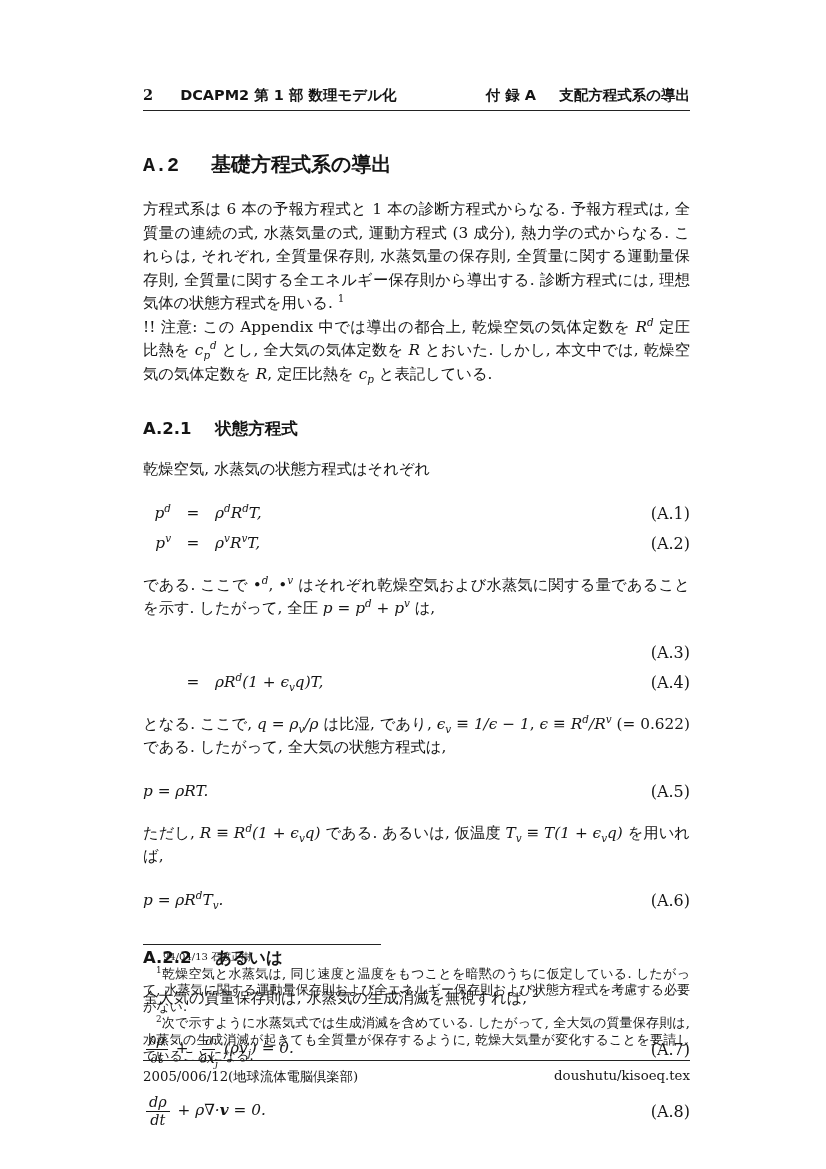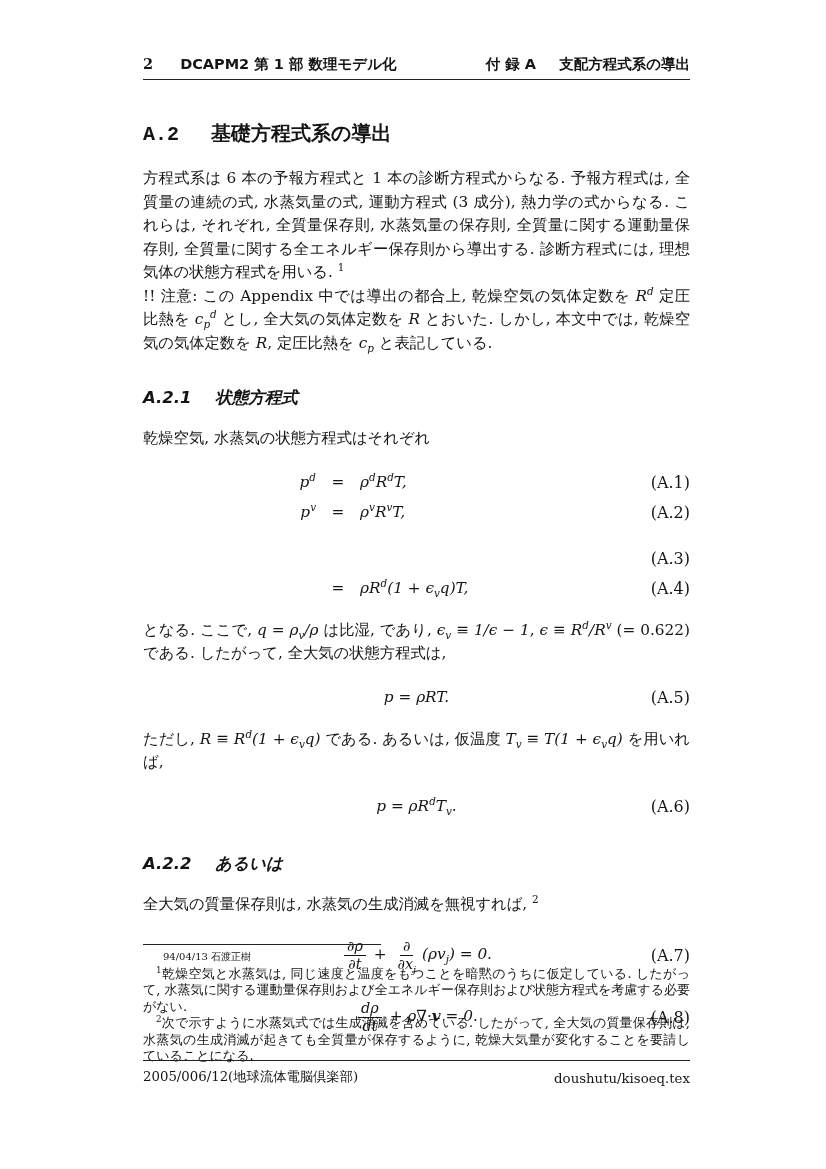--- a/index.html
+++ b/index.html
@@ -1,52 +1,52 @@
 <!DOCTYPE html>
 <html><head>
 <meta charset="utf-8">
 <style>
   html,body{margin:0;padding:0;}
   body{
     width:826px;height:1169px;background:#ffffff;color:#151515;
     font-family:"DejaVu Serif","Liberation Serif",serif;
     overflow:hidden;position:relative;
   }
-  .page{box-sizing:border-box;padding:55px 136px 0 143px;position:relative;height:902px;border-radius:20px;}
+  .page{box-sizing:border-box;padding:86px 136px 0 143px;position:relative;height:902px;border-radius:20px;}
 
   
   .running-head{display:flex;justify-content:space-between;align-items:baseline;
     font-size:14.5px;font-weight:bold;
     font-family:"DejaVu Sans","Liberation Sans",sans-serif;}
   .rh-left .num{margin-right:22px;font-family:"DejaVu Serif",serif;}
   .rh-right .alabel{margin-right:18px;}
   .head-rule{border:none;border-top:1.5px solid #222;margin:5px 0 0 0;}
 
   
   h1.sec{font-family:Liberation Mono, monospace;
     font-size:20px;font-weight:bold;margin:40px 0 20px 0;}
   h1.sec .secnum{margin-right:20px;}
   h2.subsec{font-family:"DejaVu Sans","Liberation Sans",sans-serif;
-    font-size:16.5px;font-weight:bold;margin:32px 0 18px 0;font-style:italic;}
+    font-size:16.5px;font-weight:bold;margin:32px 0 18px 0;}
   h2.subsec .secnum{margin-right:18px;}
 
   
   .para{font-size:15.3px;line-height:23.5px;text-align:justify;margin:0;}
   .para + .para{margin-top:0;}
   .block{margin-bottom:0;}
 
   .m{font-style:italic;font-family:"DejaVu Serif","Liberation Serif",serif;}
   sup,sub{font-size:68%;line-height:0;}
   sup{vertical-align:super;}
   sub{vertical-align:sub;}
   .bv{font-weight:bold;font-style:italic;}
 
   
   .eq-group{margin:16px 0;}
-  .eq-row{position:relative;display:flex;justify-content:center;align-items:center;
+  .eq-row{position:relative;display:flex;align-items:center;
     font-size:15.3px;min-height:30px;}
   .eq-lhs{display:inline-block;min-width:28px;text-align:right;}
   .eq-rel{display:inline-block;width:44px;text-align:center;}
   .eq-rhs{display:inline-block;min-width:185px;text-align:left;}
   .eq-label{position:absolute;right:0;top:50%;transform:translateY(-50%);
     font-style:normal;font-size:16px;}
   .eq-single .eq-body{text-align:center;}
   .eq-tall .eq-row{min-height:46px;}
 
   .frac{display:inline-flex;flex-direction:column;align-items:center;
@@ -56,21 +56,21 @@
 
   
   .footnotes{position:absolute;top:944px;left:143px;width:547px;}
   .fn-rule{width:238px;border:none;border-top:1px solid #222;margin:0 0 4px 0;}
   .fn-credit{font-size:10px;line-height:16.5px;margin:0 0 0 20px;}
   .fn-note{font-size:13px;line-height:16.5px;text-align:justify;margin:0;text-indent:13px;}
 
   
   .page-footer{position:absolute;top:1060px;left:143px;width:547px;
     border-top:1px solid #222;padding-top:7px;display:flex;justify-content:space-between;
-    font-size:13.3px;align-items:flex-end;}
+    font-size:13.3px;}
 </style>
 </head>
 <body>
 
 <div class="page">
 
   <div class="running-head">
     <span class="rh-left">
       <span class="num">2</span>
       <span>DCAPM2 第 1 部 数理モデル化</span>
@@ -107,20 +107,21 @@
       <span class="eq-label">(A.1)</span>
     </div>
     <div class="eq-row">
       <span>
         <span class="eq-lhs"><span class="m">p<sup>v</sup></span></span><span class="eq-rel"><span class="m">=</span></span><span class="eq-rhs"><span class="m">ρ<sup>v</sup>R<sup>v</sup>T,</span></span>
       </span>
       <span class="eq-label">(A.2)</span>
     </div>
   </div>
 
+  <p class="para">である. ここで <span class="m">•<sup>d</sup></span>, <span class="m">•<sup>v</sup></span> はそれぞれ乾燥空気および水蒸気に関する量であることを示す. したがって, 全圧 <span class="m">p = p<sup>d</sup> + p<sup>v</sup></span> は,</p>
 
   <div class="eq-group">
     <div class="eq-row">
       <span class="eq-label">(A.3)</span>
     </div>
     <div class="eq-row">
       <span>
         <span class="eq-lhs"></span><span class="eq-rel"><span class="m">=</span></span><span class="eq-rhs"><span class="m">ρR<sup>d</sup>(1 + ϵ<sub>v</sub>q)T,</span></span>
       </span>
       <span class="eq-label">(A.4)</span>

